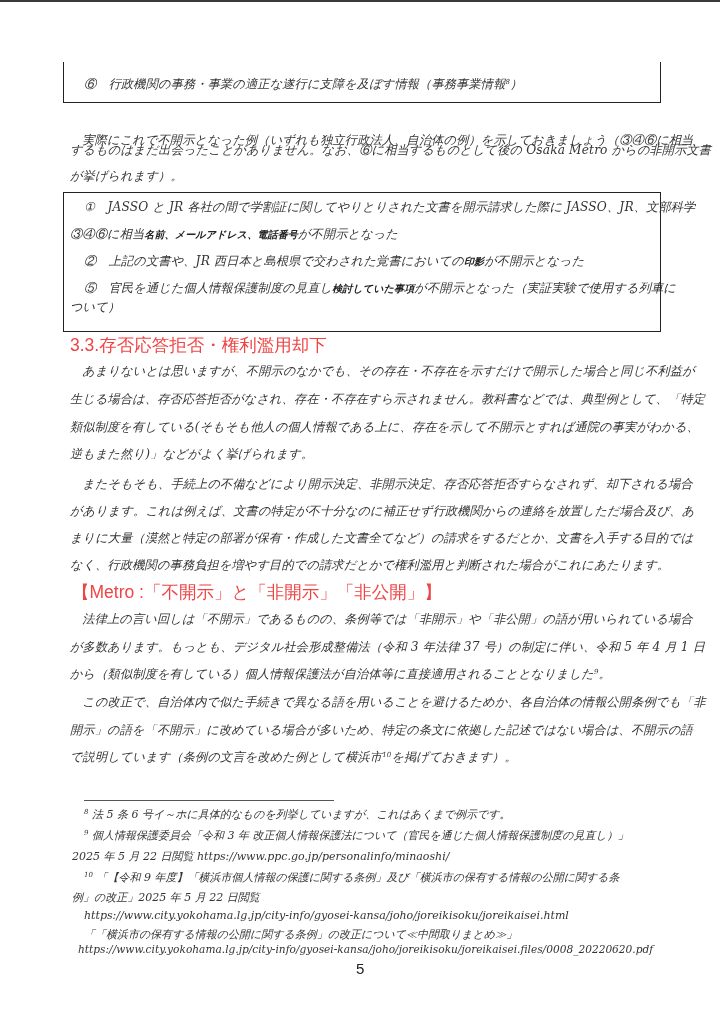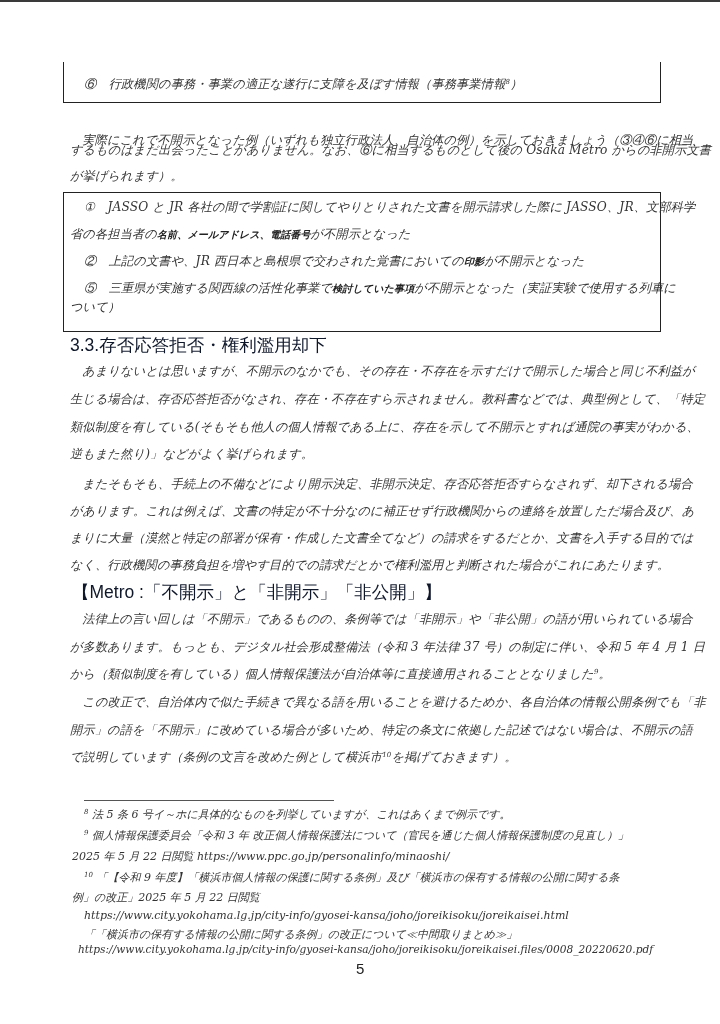--- a/index.html
+++ b/index.html
@@ -11,21 +11,21 @@
   .body-text { font-size: 12.2px; letter-spacing: 0.15px; }
   .line { position: absolute; white-space: nowrap; font-style: italic; }
   .box {
     position: absolute; left: 63px; width: 598px; border: 1.5px solid #222; box-sizing: border-box;
   }
   .box1 { top: 62px; height: 41px; border-top: none; }
   .box2 { top: 192px; height: 140px; }
   b { font-weight: bold; color: #222; font-family: "DejaVu Sans", sans-serif; font-size: 10px; }
   .heading {
     position: absolute; font-family: "Liberation Sans", "DejaVu Sans", sans-serif;
-    font-size: 17.5px; color: #0f172a; white-space: nowrap; font-weight: normal;
+    font-size: 17.5px; color: #ef4444; white-space: nowrap; font-weight: normal;
   }
   .fn-rule { position: absolute; left: 84px; top: 800px; width: 250px; height: 1px; background: #555; }
   .fn { font-size: 11px; }
   sup { font-size: 7px; vertical-align: 4px; }
   .pagenum { position: absolute; left: 356px; top: 960px; font-family: "Liberation Sans", sans-serif; font-size: 15px; color: #222; }
 </style>
 </head>
 <body>
 
 <div class="top-rule"></div>
@@ -35,27 +35,27 @@
   <span>⑥　行政機関の事務・事業の適正な遂行に支障を及ぼす情報（事務事業情報</span><sup>8</sup><span>）</span>
 </div>
 
 <div class="line body-text" style="left:70px; top:114px;margin-top:18px;">　実際にこれで不開示となった例（いずれも独立行政法人、自治体の例）を示しておきましょう（③④⑥に相当</div>
 <div class="line body-text" style="left:70px; top:142px;">するものはまだ出会ったことがありません。なお、⑥に相当するものとして後の Osaka Metro からの非開示文書</div>
 <div class="line body-text" style="left:70px; top:168px;">が挙げられます）。</div>
 
 <div class="box box2"></div>
 <div class="line body-text" style="left:84px; top:199px;">①　JASSO と JR 各社の間で学割証に関してやりとりされた文書を開示請求した際に JASSO、JR、文部科学</div>
 <div class="line body-text" style="left:70px; top:226px;">
-  <span>省の各担当者の</span><b>名前、メールアドレス、電話番号</b><span>が不開示となった</span>
+  <span>③④⑥に相当</span><b>名前、メールアドレス、電話番号</b><span>が不開示となった</span>
 </div>
 <div class="line body-text" style="left:84px; top:253px;">
   <span>②　上記の文書や、JR 西日本と島根県で交わされた覚書においての</span><b>印影</b><span>が不開示となった</span>
 </div>
 <div class="line body-text" style="left:84px; top:280px;">
-  <span>⑤　三重県が実施する関西線の活性化事業で</span><b>検討していた事項</b><span>が不開示となった（実証実験で使用する列車に</span>
+  <span>⑤　官民を通じた個人情報保護制度の見直し</span><b>検討していた事項</b><span>が不開示となった（実証実験で使用する列車に</span>
 </div>
 <div class="line body-text" style="left:70px; top:299px;">ついて）</div>
 
 <div class="heading" style="left:70px; top:333px;">3.3.存否応答拒否・権利濫用却下</div>
 <div class="line body-text" style="left:70px; top:363px;">　あまりないとは思いますが、不開示のなかでも、その存在・不存在を示すだけで開示した場合と同じ不利益が</div>
 <div class="line body-text" style="left:70px; top:391px;">生じる場合は、存否応答拒否がなされ、存在・不存在すら示されません。教科書などでは、典型例として、「特定</div>
 <div class="line body-text" style="left:70px; top:419px;">類似制度を有している(そもそも他人の個人情報である上に、存在を示して不開示とすれば通院の事実がわかる、</div>
 <div class="line body-text" style="left:70px; top:446px;">逆もまた然り)」などがよく挙げられます。</div>
 
 <div class="line body-text" style="left:70px; top:476px;">　またそもそも、手続上の不備などにより開示決定、非開示決定、存否応答拒否すらなされず、却下される場合</div>

